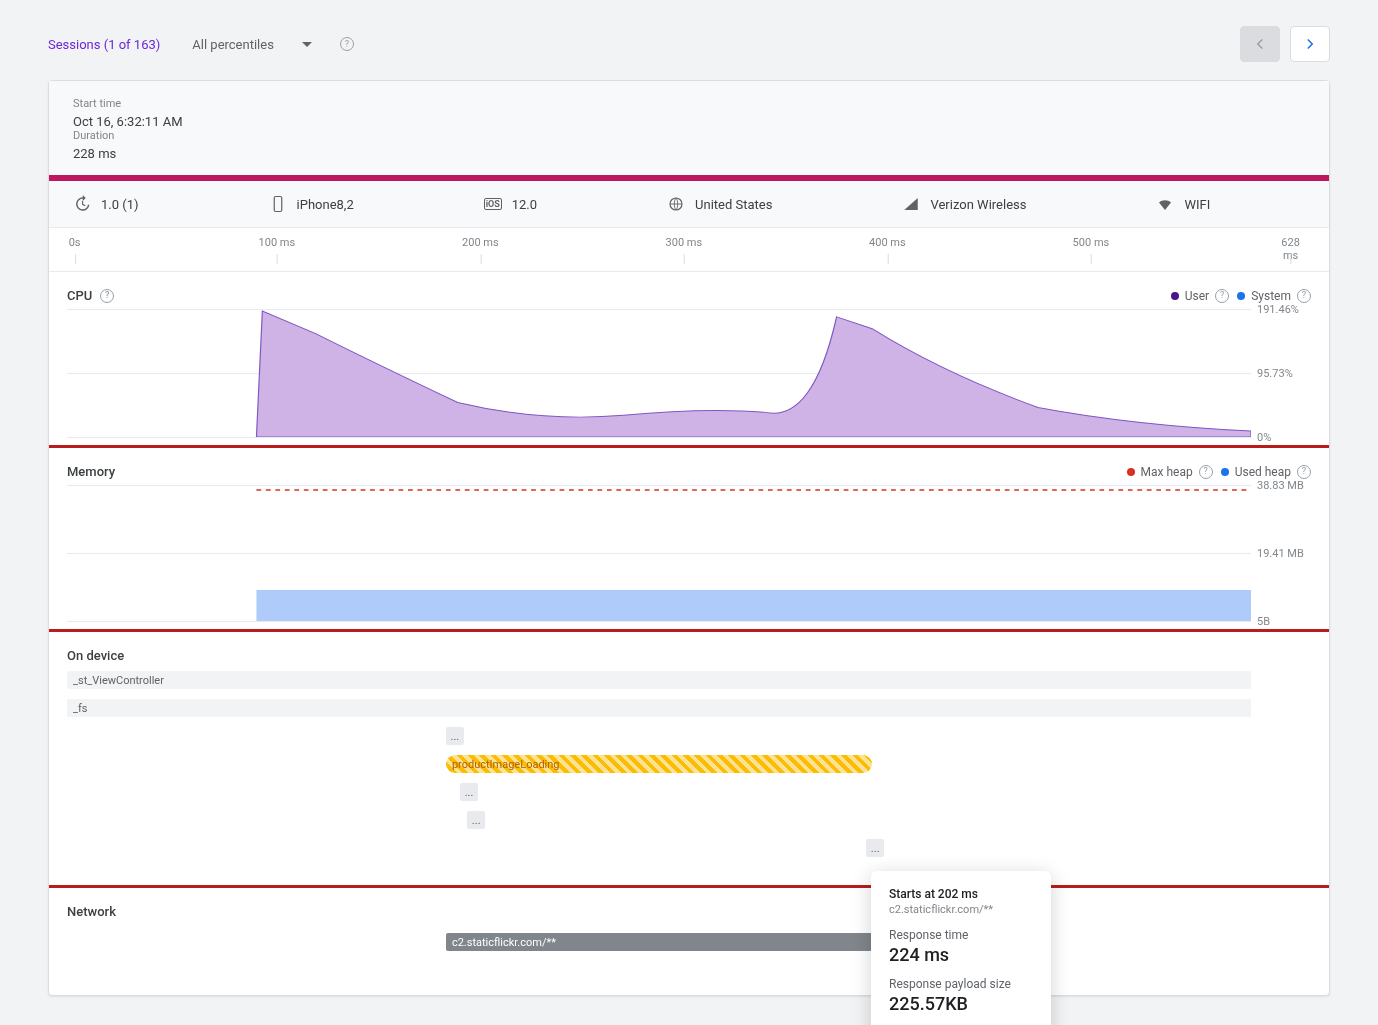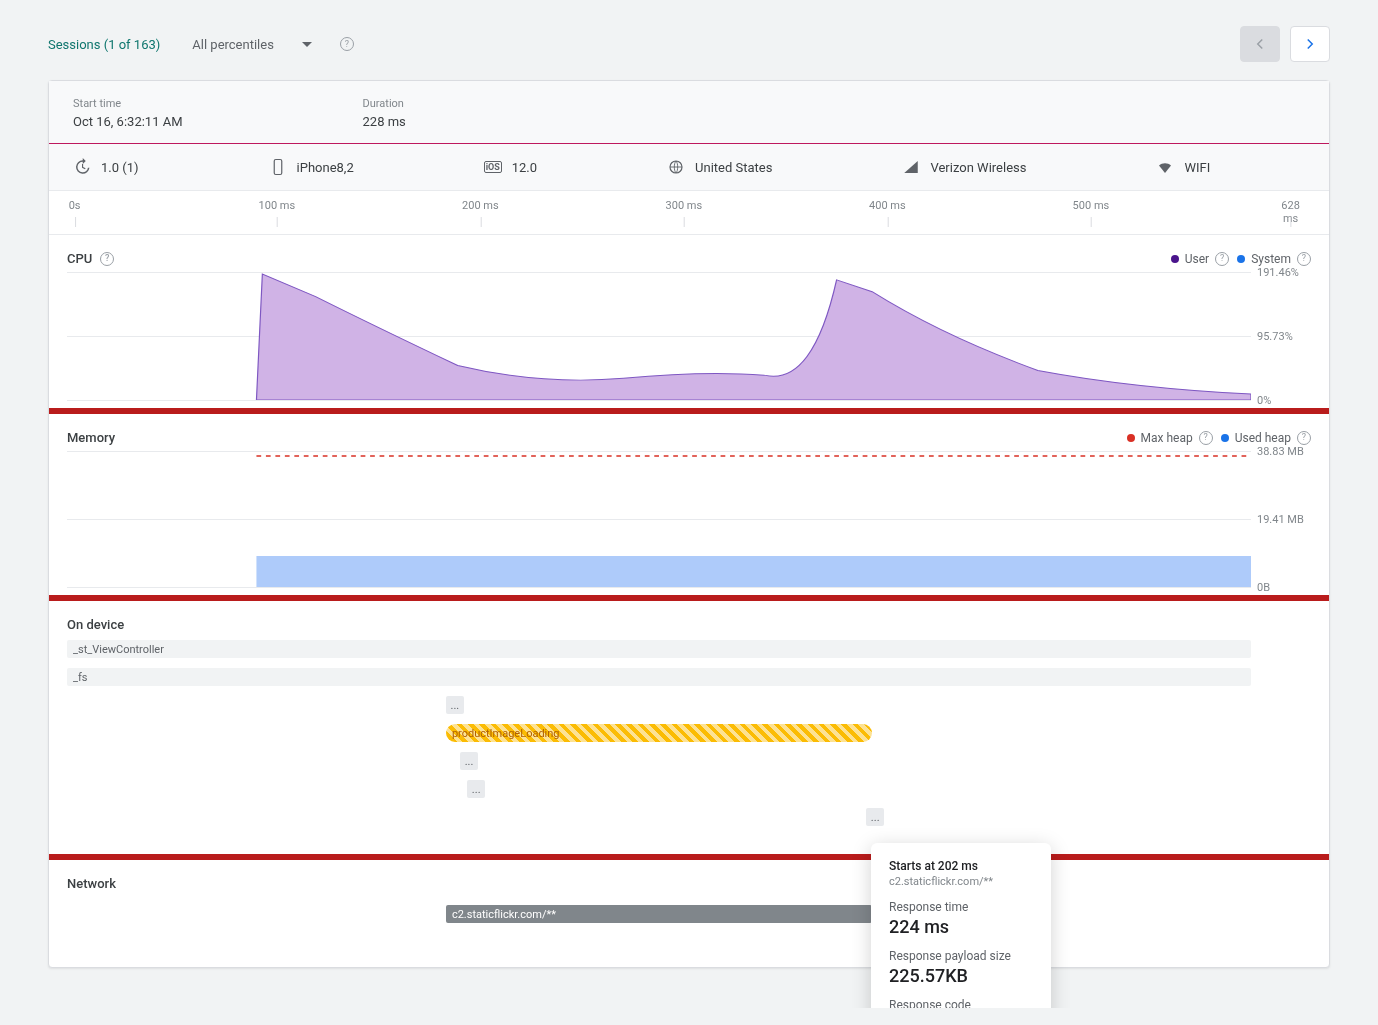--- a/index.html
+++ b/index.html
@@ -17,21 +17,21 @@
     display: flex;
     align-items: center;
     justify-content: space-between;
     padding: 6px 0 18px 0;
   }
   .top-left {
     display: flex;
     align-items: center;
     gap: 32px;
   }
-  .sessions-label { color: #0f766e; }
+  .sessions-label { color: #6d28d9; }
   .percentiles {
     display: flex;
     align-items: center;
     gap: 28px;
     cursor: pointer;
   }
   .dropdown-caret {
     width: 0; height: 0;
     border-left: 5px solid transparent;
     border-right: 5px solid transparent;
@@ -61,24 +61,24 @@
   .card {
     background: #fff;
     border: 1px solid #dadce0;
     border-radius: 4px;
     box-shadow: 0 1px 2px rgba(60,64,67,.1);
     overflow: visible;
   }
 
   .meta-row {
     background: #f8f9fa;
-    border-bottom: 1px solid #be185d;
+    border-bottom: 6px solid #be185d;
     padding: 16px 24px 14px 24px;
     display: flex;
-    gap: 180px;
+    flex-direction: column;
   }
   .meta-block .label { font-size: 11px; color: #80868b; margin-bottom: 4px; }
   .meta-block .value { font-size: 13px; color: #3c4043; }
 
   .device-row {
     background: #f8f9fa;
     border-bottom: 1px solid #e8eaed;
     padding: 14px 24px;
     display: flex;
     gap: 130px;
@@ -104,21 +104,21 @@
   .timeline .tick::after {
     content: '';
     position: absolute;
     left: 50%;
     top: 18px;
     width: 1px; height: 10px;
     background: #dadce0;
   }
 
   .section {
-    border-bottom: 6px solid #b91c1c;
+    border-bottom: 3px solid #b91c1c;
     padding: 16px 18px 8px 18px;
     position: relative;
   }
   .section-header {
     display: flex;
     justify-content: space-between;
     align-items: center;
     margin-bottom: 6px;
   }
   .section-title { font-weight: 500; color: #3c4043; font-size: 13px; display:flex; align-items:center; gap:8px;}
@@ -343,21 +343,21 @@
               <span class="help-icon">?</span>
             </div>
         </div>
       </div>
       <div class="chart-area memory">
         <div class="gridline" style="top:0"></div>
         <div class="gridline" style="top:50%"></div>
         <div class="gridline" style="top:100%"></div>
         <span class="axis-label" style="top:0">38.83 MB</span>
         <span class="axis-label" style="top:50%">19.41 MB</span>
-        <span class="axis-label" style="top:100%">0B</span>
+        <span class="axis-label" style="top:100%">5B</span>
         <svg viewBox="0 0 1000 136" preserveAspectRatio="none" style="position:absolute;inset:0;width:100%;height:100%;">
           <line x1="160" y1="5" x2="1000" y2="5" stroke="#d93025" stroke-width="1.4" stroke-dasharray="4 4"></line>
           <rect x="160" y="105" width="840" height="31" fill="#aecbfa"></rect>
         </svg>
       </div>
     </div>
 
     <div class="section">
       <div class="section-header">
         <div class="section-title">

